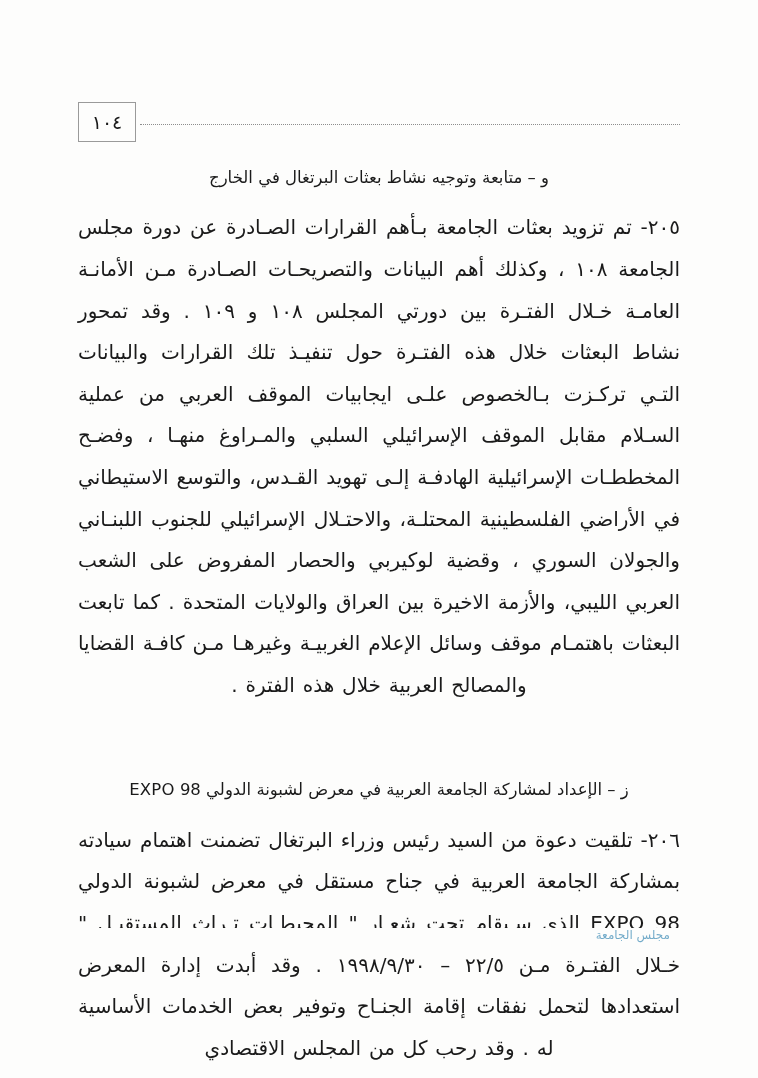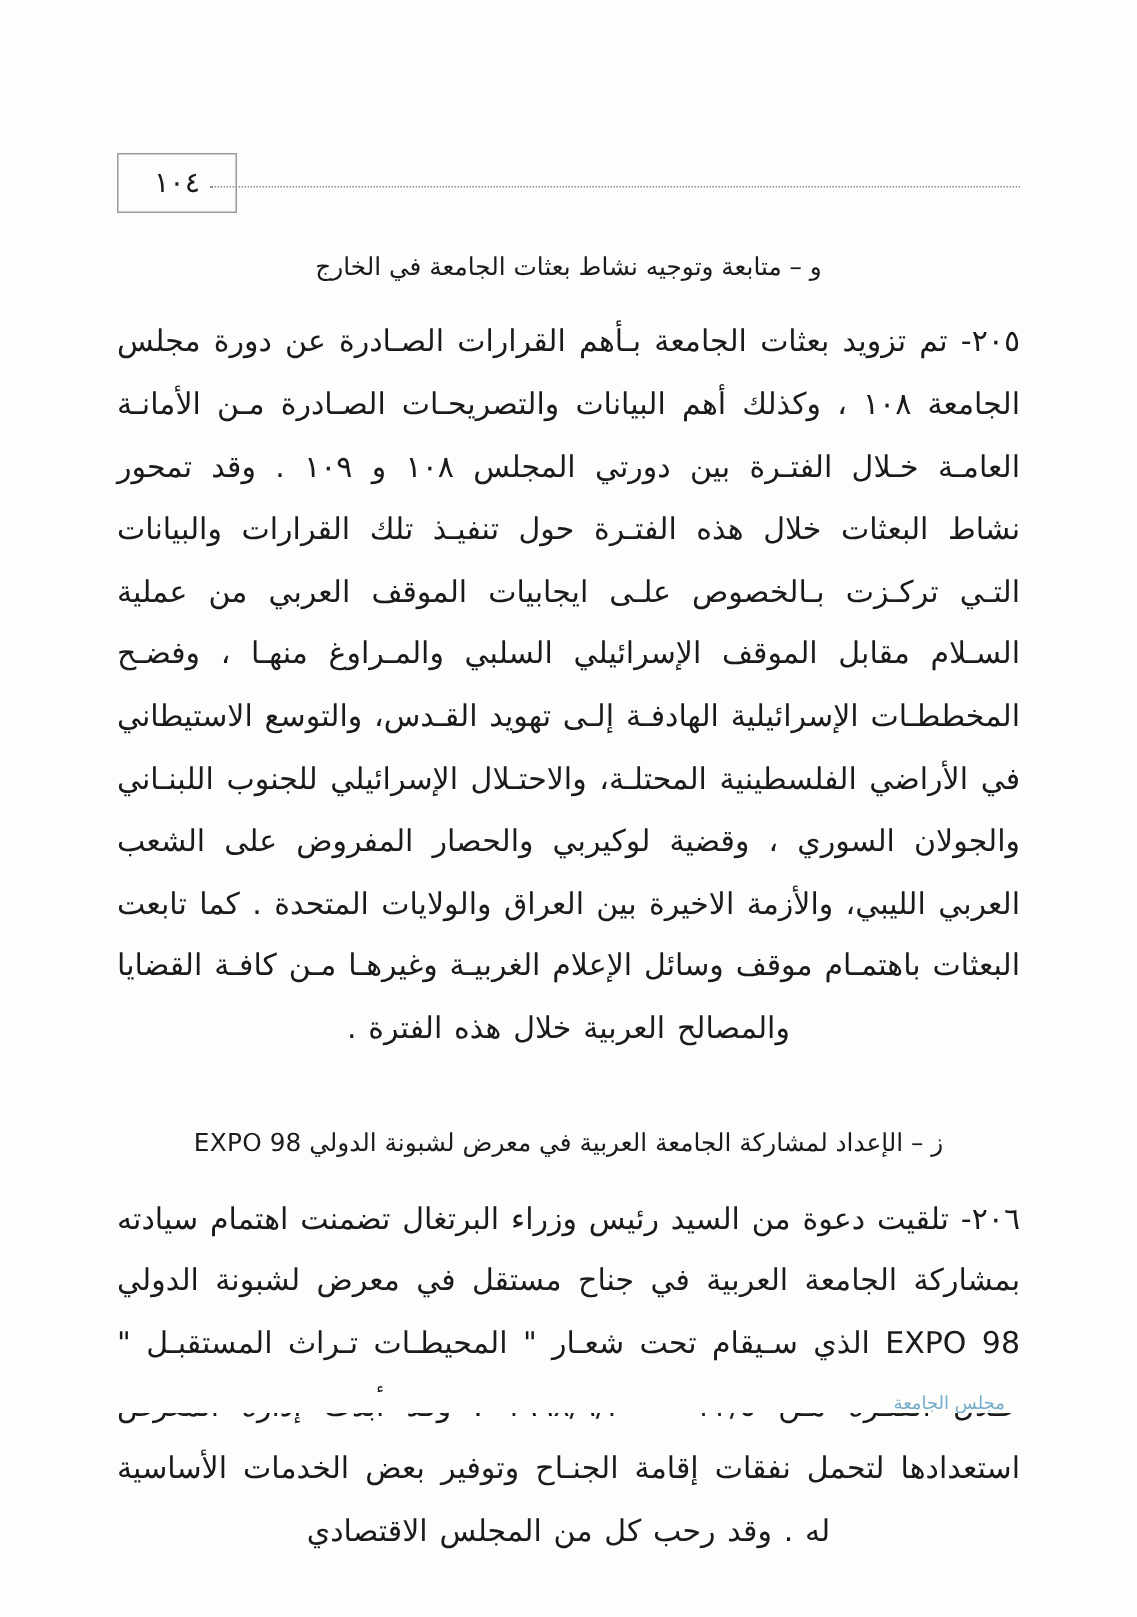--- a/index.html
+++ b/index.html
@@ -26,21 +26,21 @@
     position: absolute;
     top: 102px;
     left: 78px;
     right: 78px;
     height: 40px;
   }
   .page-number-box {
     position: absolute;
     top: 0;
     left: 0;
-    width: 80px;
+    width: 58px;
     height: 40px;
     border: 1px solid #9a9a9a;
     box-sizing: border-box;
     display: flex;
     align-items: center;
     justify-content: center;
     font-size: 19px;
     letter-spacing: 1px;
     color: #1a1a1a;
     background: #fdfdfc;
@@ -65,20 +65,21 @@
   .section-heading {
     font-size: 16.5px;
     font-weight: normal;
     text-align: center;
     margin: 0 0 14px 0;
     line-height: 1.9;
     letter-spacing: 0.2px;
   }
   .section-heading.left-ish {
     text-align: center;
+    margin-top: 28px;
   }
   .para {
     font-size: 20px;
     line-height: 2.08;
     margin: 0 0 6px 0;
     text-align: justify;
     text-align-last: center;
     word-spacing: 1.5px;
   }
   .para .lead {
@@ -124,21 +125,21 @@
 
 <div class="page">
 
   <div class="header">
     <div class="page-number-box">١٠٤</div>
     <div class="header-rule"></div>
   </div>
 
   <div class="content">
 
-    <h2 class="section-heading">و  –  متابعة وتوجيه نشاط بعثات الجامعة في الخارج</h2>
+    <h2 class="section-heading">و  –  متابعة وتوجيه نشاط بعثات البرتغال في الخارج</h2>
 
     <p class="para"><span class="lead">٢٠٥-</span> <span>تم تزويد بعثات  الجامعة بـأهم القرارات الصـادرة عن دورة مجلس الجامعة ١٠٨ ، وكذلك أهم البيانات  والتصريحـات الصـادرة مـن الأمانـة العامـة خـلال الفتـرة بين دورتي المجلس ١٠٨ و ١٠٩ . وقد تمحور نشاط البعثات خلال هذه الفتـرة حول تنفيـذ تلك القرارات والبيانات التـي تركـزت بـالخصوص علـى ايجابيات الموقف العربي من عملية السـلام مقابل الموقف الإسرائيلي السلبي والمـراوغ منهـا ، وفضـح المخططـات الإسرائيلية الهادفـة إلـى تهويد القـدس، والتوسع الاستيطاني في الأراضي الفلسطينية المحتلـة، والاحتـلال الإسرائيلي للجنوب اللبنـاني والجولان السوري ، وقضية لوكيربي والحصار المفروض على الشعب العربي الليبي، والأزمة الاخيرة بين  العراق والولايات المتحدة . كما تابعت البعثات باهتمـام موقف وسائل الإعلام الغربيـة وغيرهـا مـن كافـة القضايا والمصالح العربية خلال هذه الفترة .</span></p>
 
     <div class="gap-big"></div>
 
     <h2 class="section-heading left-ish">ز  –  الإعداد لمشاركة الجامعة العربية في معرض لشبونة الدولي 98 EXPO</h2>
 
     <p class="para"><span class="lead">٢٠٦-</span> <span>تلقيت دعوة من السيد رئيس وزراء البرتغال تضمنت اهتمام  سيادته بمشاركة الجامعة العربية في جناح مستقل في معرض لشبونة الدولي 98 EXPO الذي سـيقام تحت شعـار " المحيطـات تـراث المستقبـل " خـلال الفتـرة مـن ٢٢/٥ – ١٩٩٨/٩/٣٠ . وقد أبدت إدارة المعرض استعدادها لتحمل نفقات إقامة الجنـاح وتوفير بعض الخدمات الأساسية له . وقد رحب  كل من المجلس الاقتصادي</span></p>
 
   </div>

